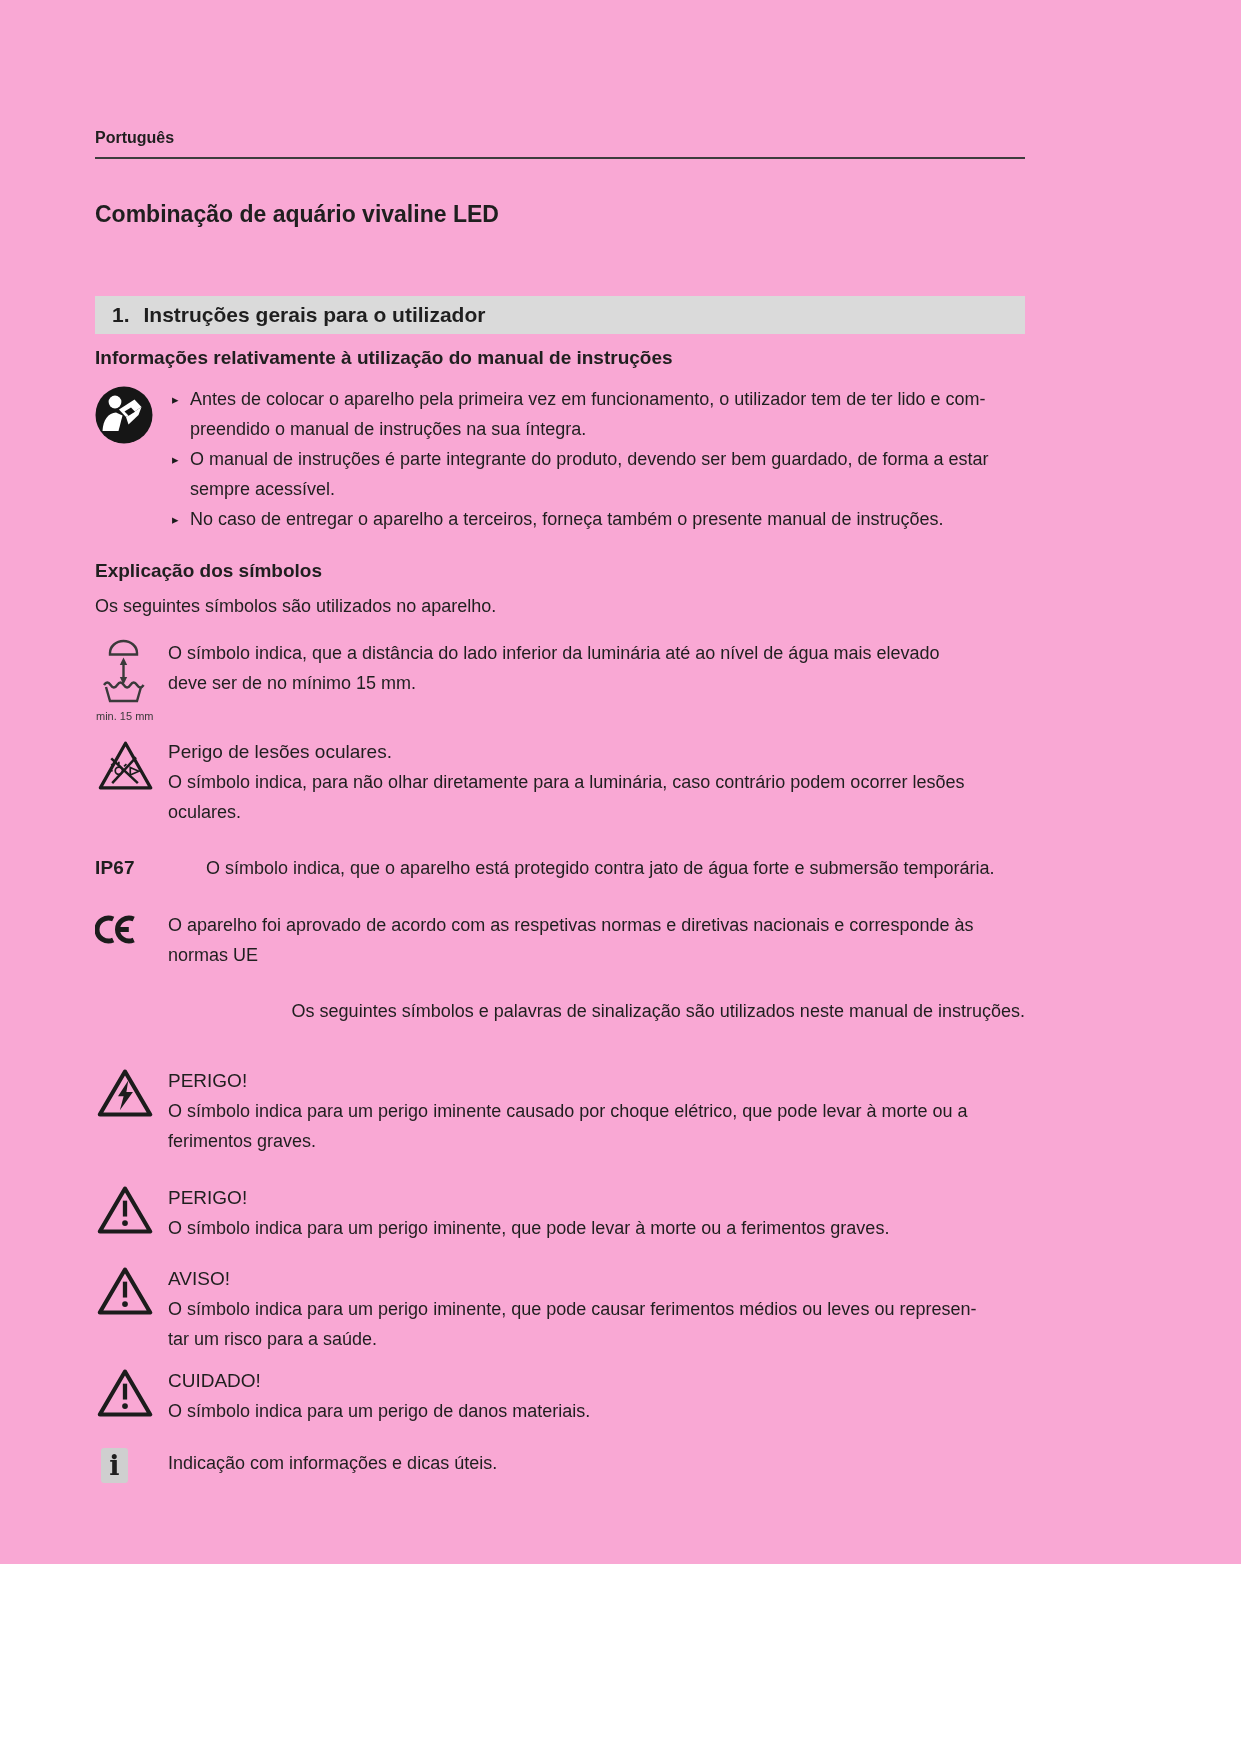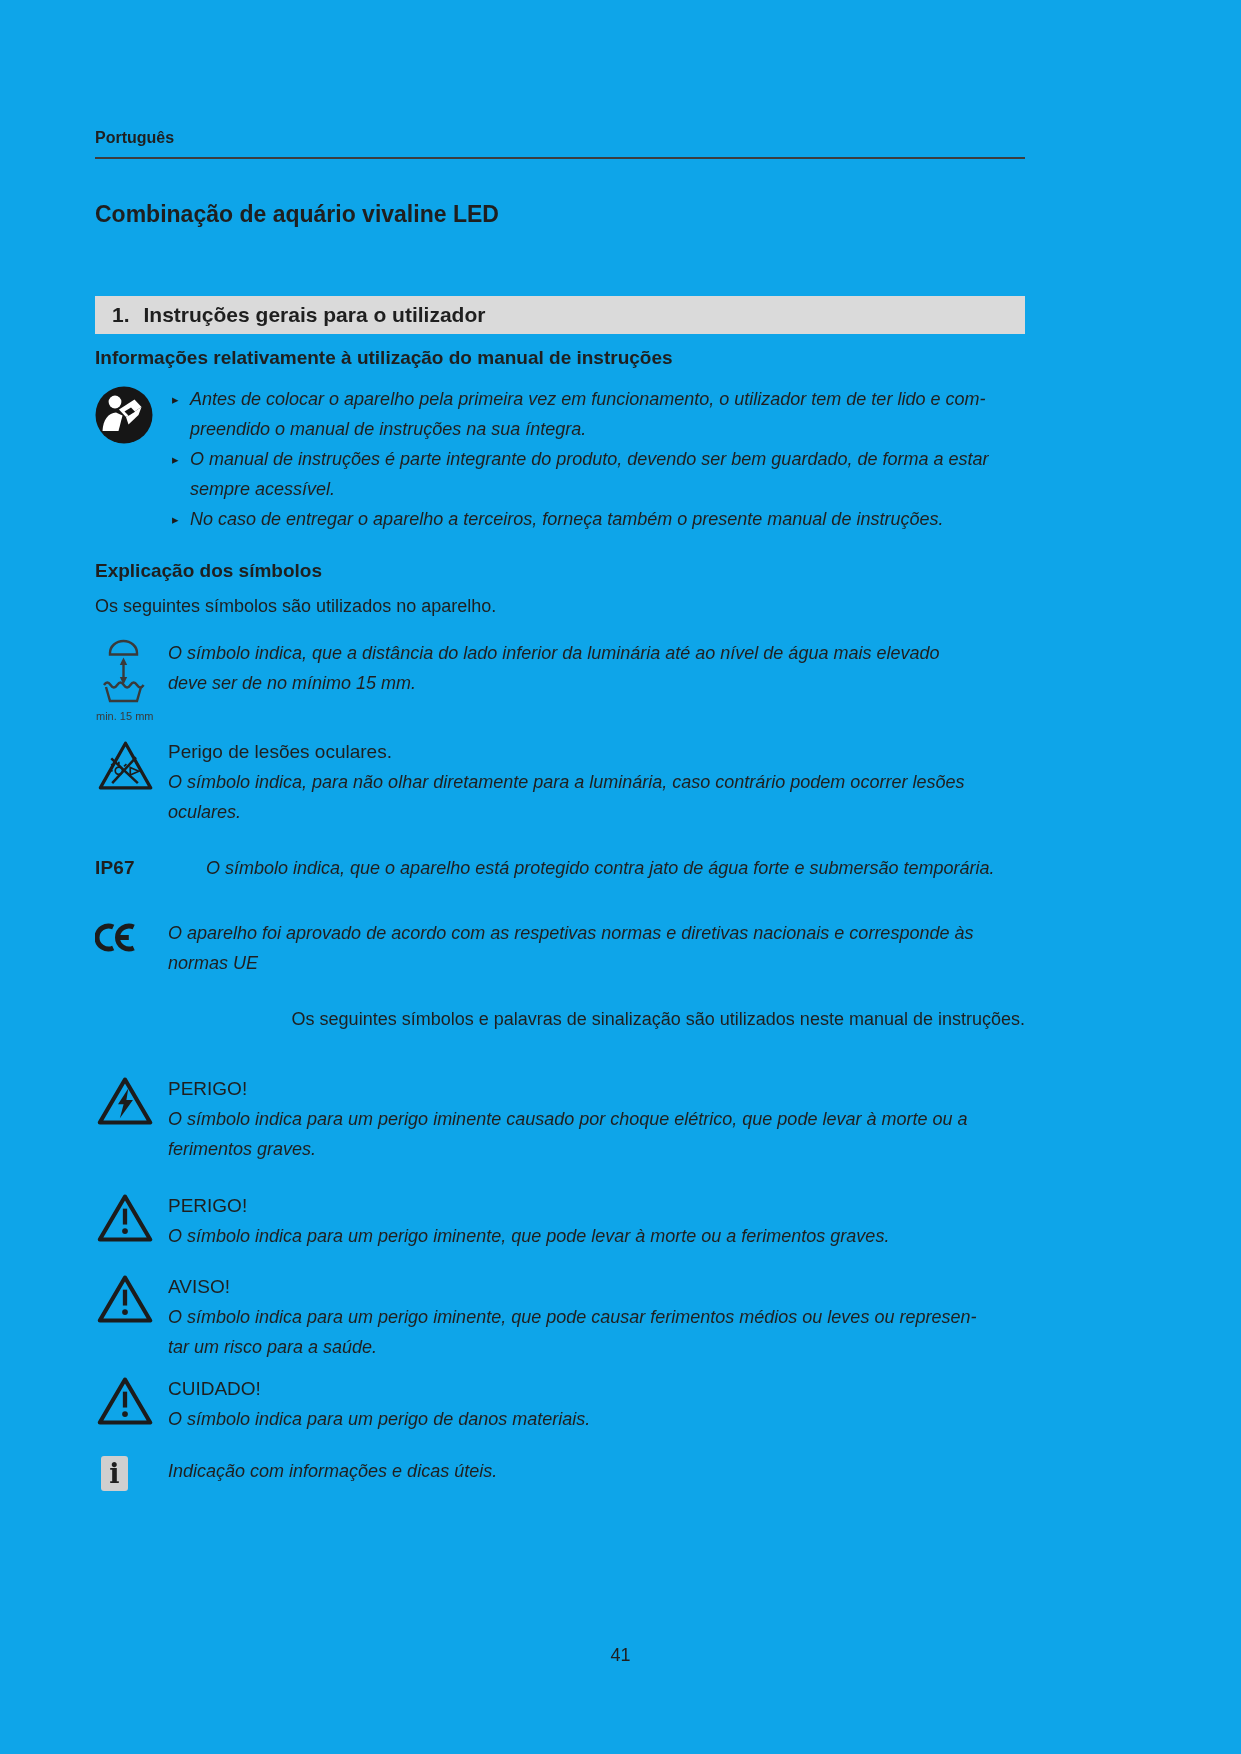--- a/index.html
+++ b/index.html
@@ -1,17 +1,17 @@
 <!DOCTYPE html>
 <html><head>
 <meta charset="utf-8">
 <style>
   html,body { margin:0; padding:0; background:#ffffff; }
   .page {
-    position:relative; width:1241px; height:1754px; background:#0ea5e9;
+    position:relative; width:1241px; height:1564px; background:#f9a8d4;
     font-family:"Liberation Sans","DejaVu Sans",sans-serif; color:#1f1f1f;
     overflow:hidden;
   }
   .content { position:absolute; left:95px; top:0; width:930px; }
 
   .lang { margin-top:128px; font-size:16px; font-weight:bold; line-height:20px; }
   .rule { border:none; border-top:2px solid #3d3d3d; margin:9px 0 0 0; }
 
   .doc-title { margin-top:40px; font-size:23px; font-weight:bold; line-height:31px; }
 
@@ -24,37 +24,37 @@
 
   .subheading { margin-top:12px; font-size:19px; font-weight:bold; line-height:24px; }
 
   .row { display:flex; align-items:flex-start; }
   .icon-col { width:73px; flex-shrink:0; }
 
   .usage-row { margin-top:14px; }
   .bullets { flex:1; }
   .bullet { display:flex; font-size:18px; line-height:30px; }
   .bullet-marker { width:22px; flex-shrink:0; font-size:13px; padding-left:4px; box-sizing:border-box; padding-top:1px; color:#1c1c1c; }
-  .prewrap { white-space:pre-line;font-style:italic; }
+  .prewrap { white-space:pre-line; }
 
   .h-bold { font-size:19px; font-weight:bold; line-height:24px; }
   .para { font-size:18px; line-height:30px; }
   .expl-heading { margin-top:24px; }
   .intro { margin-top:8px; }
   .intro2 { margin-top:26px;text-align:right; }
 
   .sym-text { font-size:18px; line-height:30px; flex:1; }
   .sym-heading { font-size:19px; font-weight:normal; line-height:30px; }
 
   .min15-row { margin-top:17px; }
   .min15-caption { font-size:11px; color:#3a3a3a; margin-top:2px; margin-left:1px; letter-spacing:0px; }
   .eye-row { margin-top:15px; }
   .ip67-row { margin-top:26px;gap:38px; }
   .ip67-label { font-size:19px; font-weight:bold; line-height:30px; letter-spacing:0.2px; }
-  .ce-row { margin-top:35px; }
+  .ce-row { margin-top:27px; }
   .ce-svg { margin-top:3px; }
 
   .signal1 { margin-top:40px; }
   .signal2 { margin-top:27px; }
   .signal3 { margin-top:21px; }
   .signal4 { margin-top:12px; }
   .info-row { margin-top:22px; }
 
   .tri-svg { margin-left:2px; margin-top:2px; }
   .manual-svg { margin-top:2px; }

